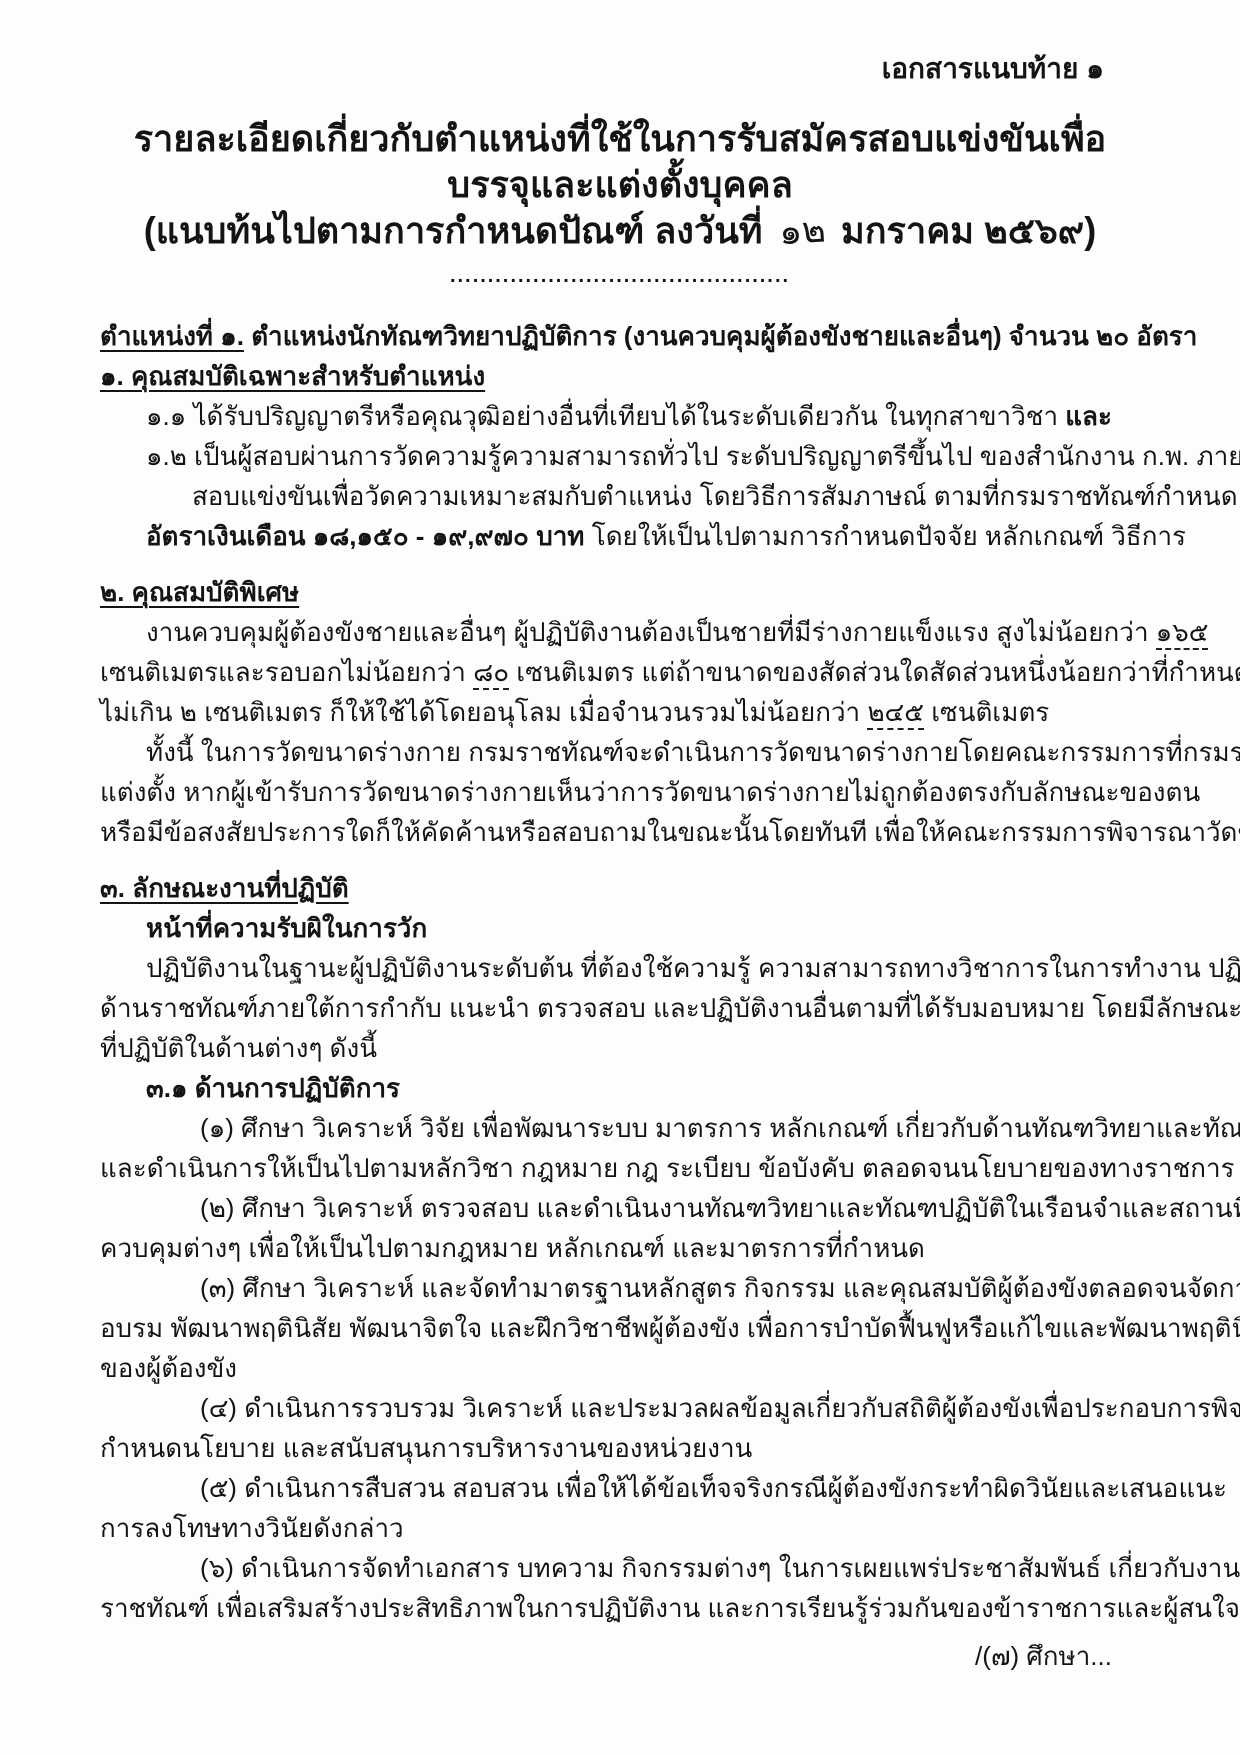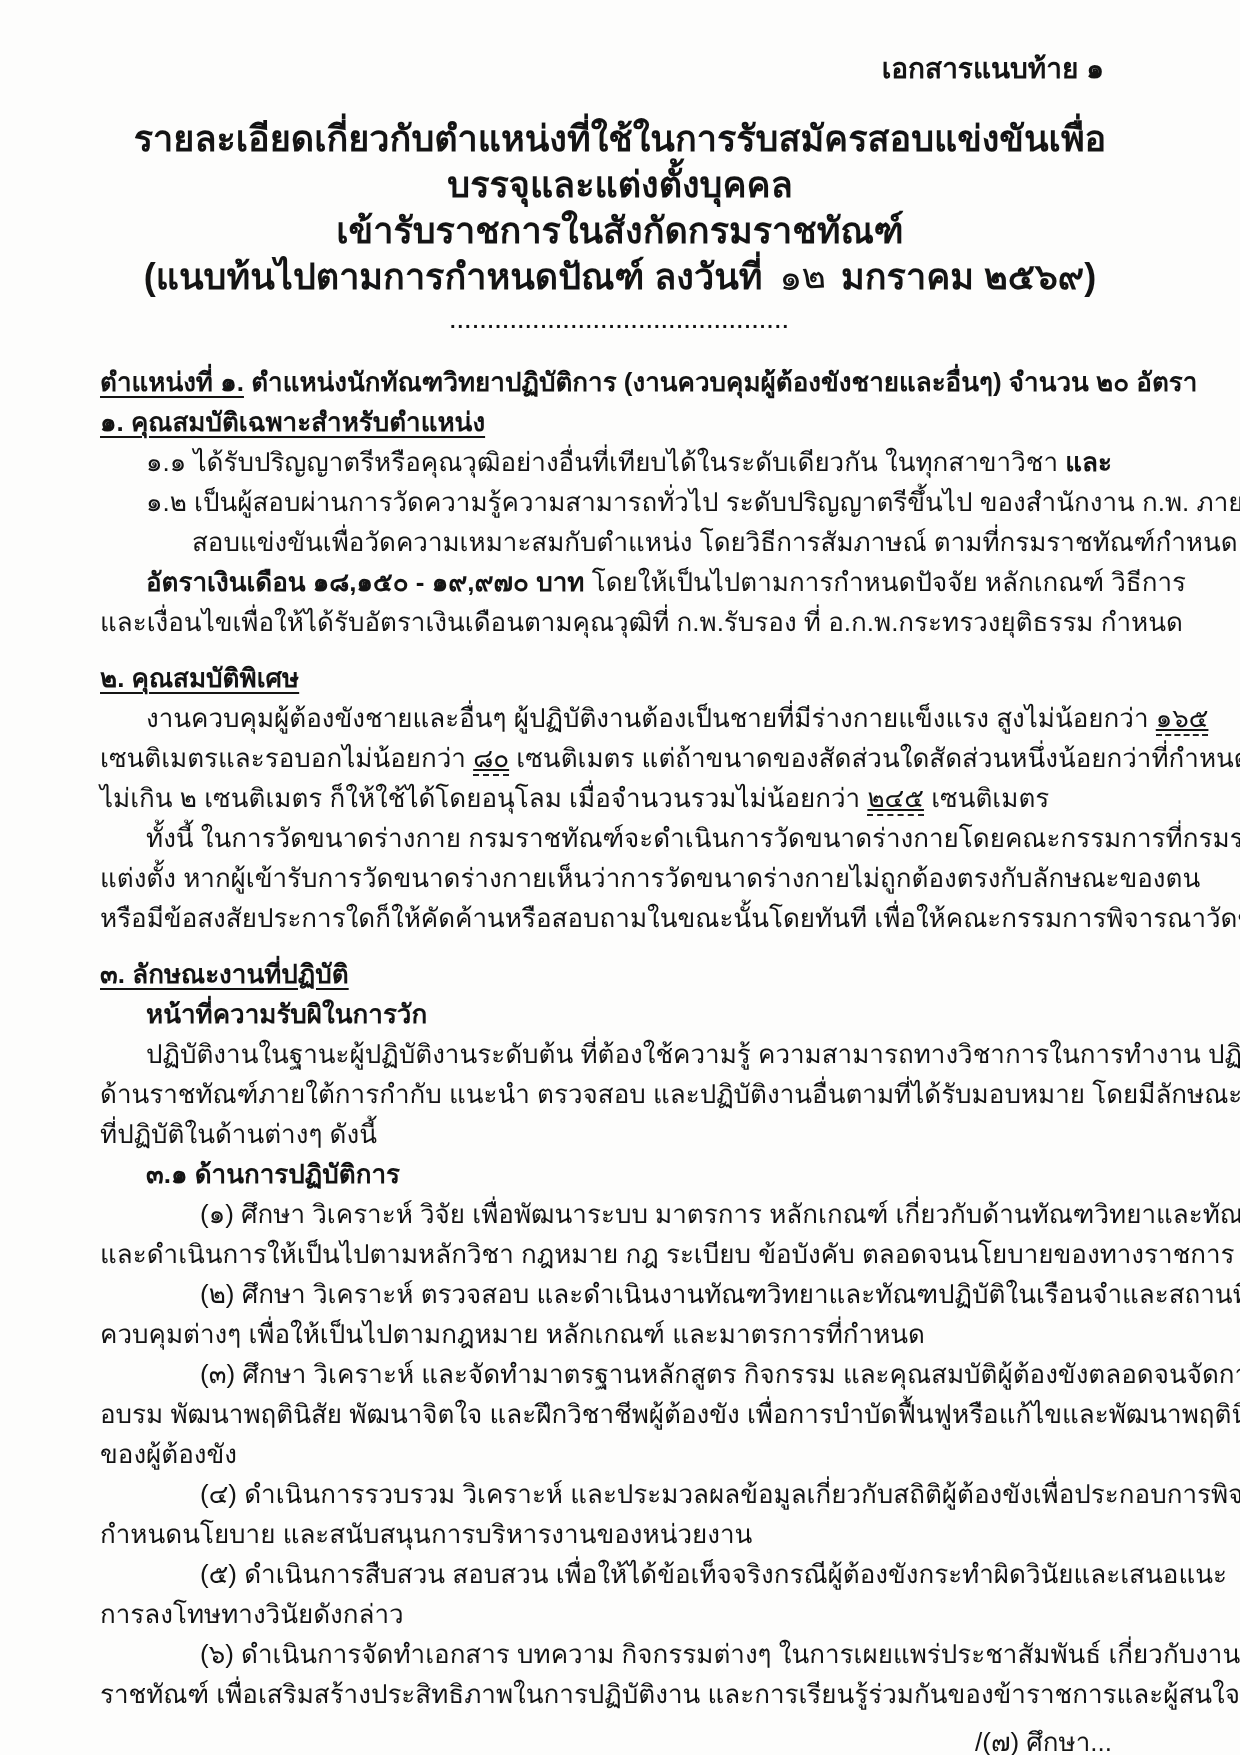--- a/index.html
+++ b/index.html
@@ -28,55 +28,53 @@
     text-align:center;
     font-weight:700;
     letter-spacing:2px;
     font-size:20px;
     line-height:30px;
     margin:6px 0 26px 0;
   }
   .line{line-height:40px;white-space:nowrap;}
   .b{font-weight:700;}
   .u{text-decoration:underline;text-underline-offset:5px;text-decoration-thickness:2px;}
-  .u-dash{border-bottom:2px dashed #222;padding-bottom:1px;text-decoration:underline;}
+  .u-dash{border-bottom:2px dashed #222;padding-bottom:1px;}
   .ind-a{padding-left:46px;}
   .ind-b{padding-left:92px;}
   .ind-c{padding-left:100px;}
   .mt-sec{margin-top:16px;}
   .mt-pos{margin-top:10px;}
   .footer-cont{text-align:right;padding-right:28px;margin-top:8px;line-height:40px;}
   .hand{font-weight:400;transform:rotate(-4deg);display:inline-block;padding:0 6px;}
 </style>
 </head>
 <body>
 
 <div class="page">
 
   <div class="corner">เอกสารแนบท้าย ๑</div>
 
   <div class="title-block">
     <div>รายละเอียดเกี่ยวกับตำแหน่งที่ใช้ในการรับสมัครสอบแข่งขันเพื่อบรรจุและแต่งตั้งบุคคล</div>
-    <div>เข้ารับราชการในสังกัดกรมราชทัณฑ์</div>
     <div><span>(แนบท้นไปตามการกำหนดปัณฑ์ ลงวันที่ </span><span class="hand">๑๒</span><span> มกราคม ๒๕๖๙)</span></div>
   </div>
 
   <div class="dots">.............................................</div>
 
   <div class="line b mt-pos"><span class="u">ตำแหน่งที่ ๑.</span><span> ตำแหน่งนักทัณฑวิทยาปฏิบัติการ (งานควบคุมผู้ต้องขังชายและอื่นๆ) จำนวน  ๒๐   อัตรา</span></div>
 
   <div class="line b"><span class="u">๑. คุณสมบัติเฉพาะสำหรับตำแหน่ง</span></div>
 
   <div class="line ind-a"><span>๑.๑ ได้รับปริญญาตรีหรือคุณวุฒิอย่างอื่นที่เทียบได้ในระดับเดียวกัน ในทุกสาขาวิชา </span><span class="b">และ</span></div>
 
   <div class="line ind-a">๑.๒ เป็นผู้สอบผ่านการวัดความรู้ความสามารถทั่วไป ระดับปริญญาตรีขึ้นไป ของสำนักงาน ก.พ. ภายในวัน</div>
   <div class="line ind-b">สอบแข่งขันเพื่อวัดความเหมาะสมกับตำแหน่ง โดยวิธีการสัมภาษณ์ ตามที่กรมราชทัณฑ์กำหนด</div>
 
   <div class="line ind-a"><span class="b">อัตราเงินเดือน ๑๘,๑๕๐ - ๑๙,๙๗๐ บาท</span><span> โดยให้เป็นไปตามการกำหนดปัจจัย หลักเกณฑ์ วิธีการ</span></div>
-  <div class="line">และเงื่อนไขเพื่อให้ได้รับอัตราเงินเดือนตามคุณวุฒิที่ ก.พ.รับรอง ที่ อ.ก.พ.กระทรวงยุติธรรม กำหนด</div>
 
   <div class="line b mt-sec"><span class="u">๒. คุณสมบัติพิเศษ</span></div>
 
   <div class="line ind-a"><span>งานควบคุมผู้ต้องขังชายและอื่นๆ ผู้ปฏิบัติงานต้องเป็นชายที่มีร่างกายแข็งแรง สูงไม่น้อยกว่า </span><span class="u-dash">๑๖๕</span></div>
   <div class="line"><span>เซนติเมตรและรอบอกไม่น้อยกว่า </span><span class="u-dash">๘๐</span><span> เซนติเมตร แต่ถ้าขนาดของสัดส่วนใดสัดส่วนหนึ่งน้อยกว่าที่กำหนดไว้</span></div>
   <div class="line"><span>ไม่เกิน ๒ เซนติเมตร ก็ให้ใช้ได้โดยอนุโลม เมื่อจำนวนรวมไม่น้อยกว่า </span><span class="u-dash">๒๔๕</span><span> เซนติเมตร</span></div>
 
   <div class="line ind-a">ทั้งนี้ ในการวัดขนาดร่างกาย กรมราชทัณฑ์จะดำเนินการวัดขนาดร่างกายโดยคณะกรรมการที่กรมราชทัณฑ์</div>
   <div class="line">แต่งตั้ง หากผู้เข้ารับการวัดขนาดร่างกายเห็นว่าการวัดขนาดร่างกายไม่ถูกต้องตรงกับลักษณะของตน</div>
   <div class="line">หรือมีข้อสงสัยประการใดก็ให้คัดค้านหรือสอบถามในขณะนั้นโดยทันที เพื่อให้คณะกรรมการพิจารณาวัดขนาด</div>

